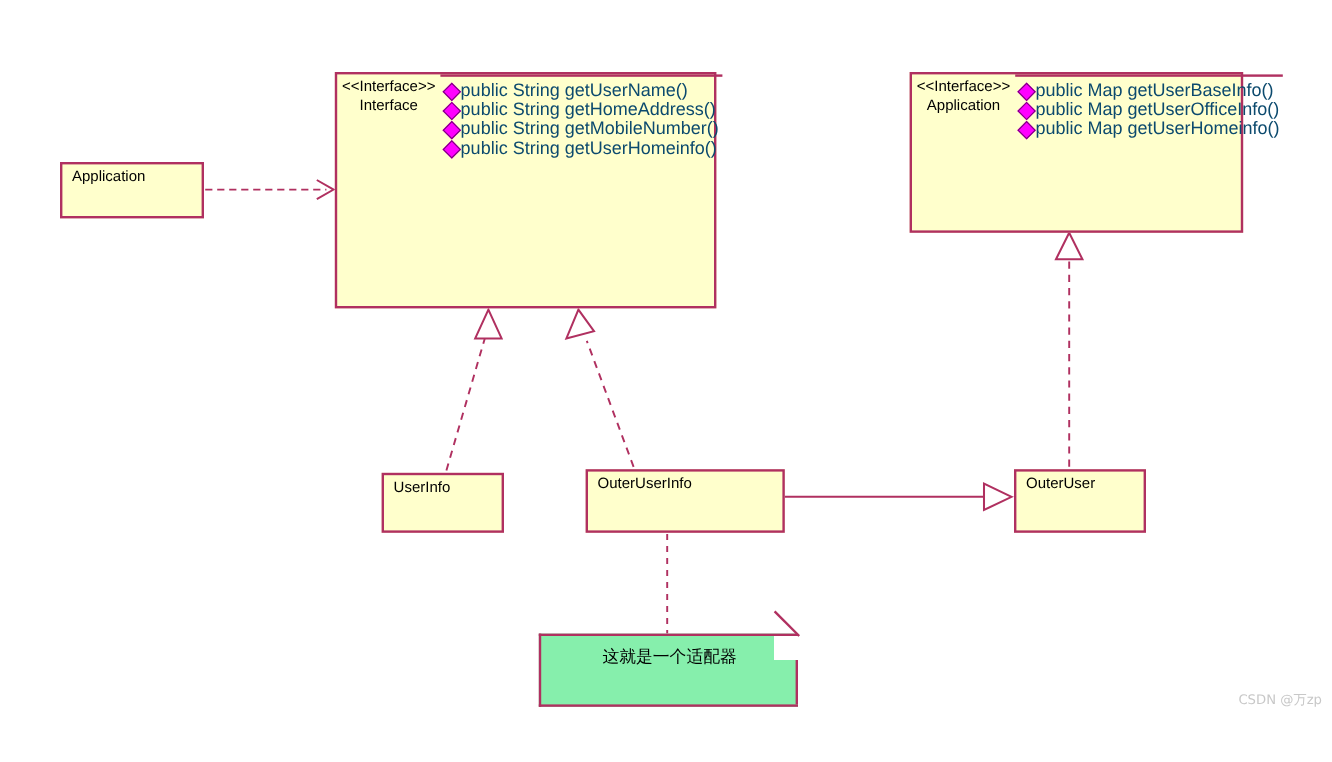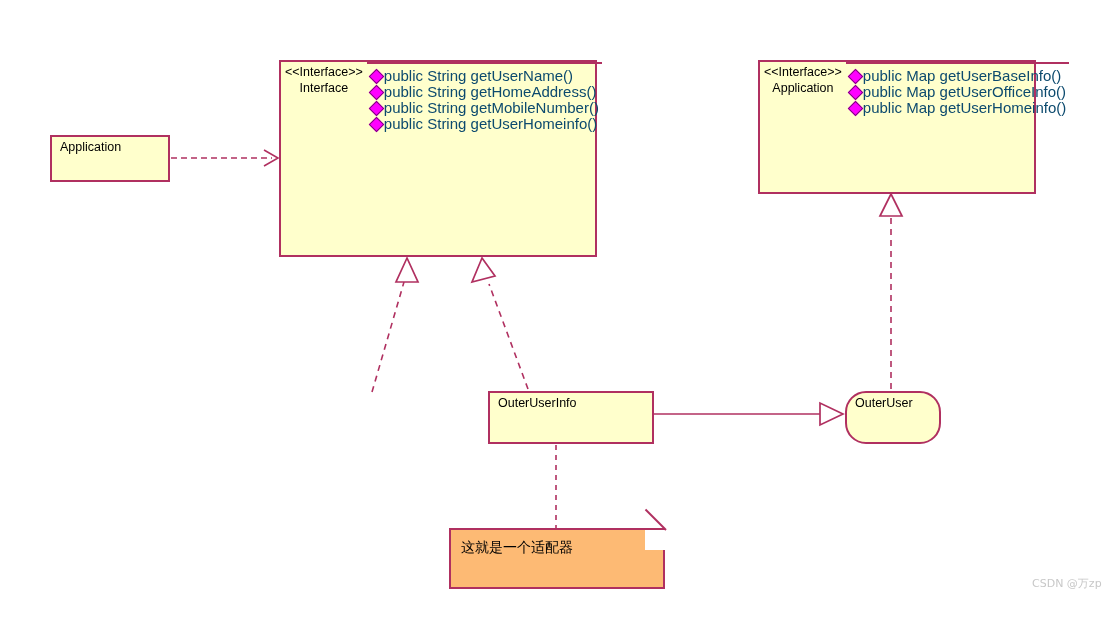--- a/index.html
+++ b/index.html
@@ -85,25 +85,26 @@
   .simple .c-header {
     padding: 3px 8px 4px 8px;
   }
   .simple .c-empty {
     height: 12px;
   }
   
   .uml-note {
     position: absolute;
     box-sizing: border-box;
-    background: #fdba74;
+    background: #86efac;
     border: 2px solid #b03060;
     border-right: none;
     font-size: 14px;
     color: #000000;
+    text-align: center;
   }
   .note-text {
     padding: 8px 10px 4px 10px;
     line-height: 1.3;
     white-space: nowrap;
   }
   .note-right {
     position: absolute;
     right: 0;
     top: 0;
@@ -223,30 +224,37 @@
         <span class="op-marker"></span>
         <span class="op-text">public Map getUserOfficeInfo()</span>
       </div>
       <div class="op-row">
         <span class="op-marker"></span>
         <span class="op-text">public Map getUserHomeinfo()</span>
       </div>
     </div>
   </div>
 
+  <div class="uml-class simple" style="left:318px; top:394px; width:102px; height:50px;">
+    <div class="compartment c-header">
+      <span class="cname">UserInfo</span>
+    </div>
+    <div class="compartment c-empty"></div>
+    <div class="compartment c-empty"></div>
+  </div>
 
   <div class="uml-class simple" style="left:488px; top:391px; width:166px; height:53px;">
     <div class="compartment c-header">
       <span class="cname">OuterUserInfo</span>
     </div>
     <div class="compartment c-empty"></div>
     <div class="compartment c-empty"></div>
   </div>
 
-  <div class="uml-class simple" style="left:845px; top:391px; width:96px; height:53px;border-radius:21px;">
+  <div class="uml-class simple" style="left:845px; top:391px; width:110px; height:53px;">
     <div class="compartment c-header">
       <span class="cname">OuterUser</span>
     </div>
     <div class="compartment c-empty"></div>
     <div class="compartment c-empty"></div>
   </div>
 
   <div class="uml-note" style="left:449px; top:528px; width:216px; height:61px;">
     <div class="note-right"></div>
     <div class="note-fold-cut">

